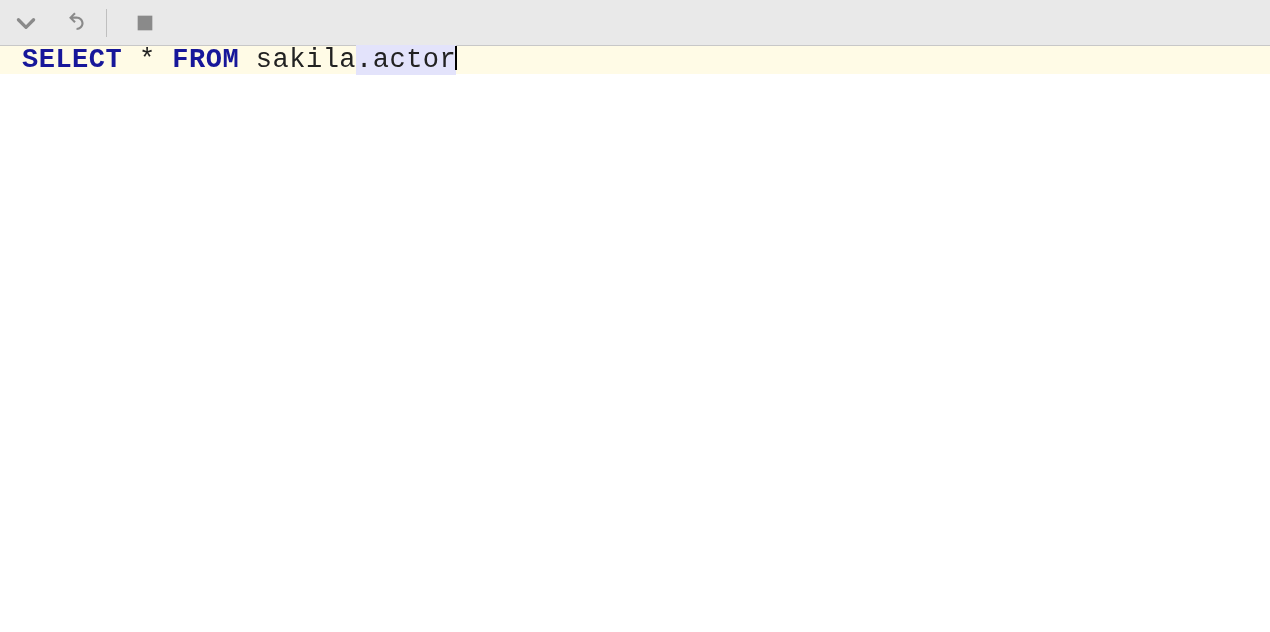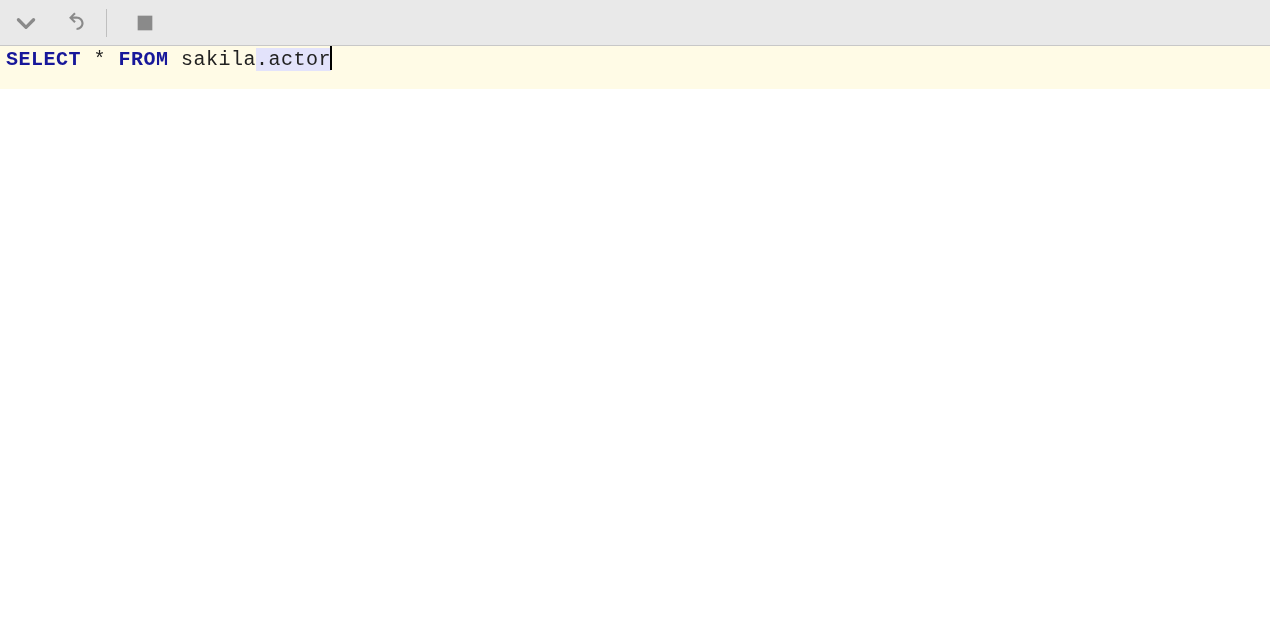--- a/index.html
+++ b/index.html
@@ -35,26 +35,26 @@
     margin: 0 4px 0 -4px;
   }
   .editor {
     position: relative;
     width: 100%;
     height: calc(100% - 46px);
     background: #ffffff;
   }
   .line {
     position: relative;
-    height: 43px;
+    height: 28px;
     line-height: 28px;
     background: #fffbe6;
-    font-size: 20px;
+    font-size: 27px;
     letter-spacing: 0.5px;
-    padding-left: 6px;
+    padding-left: 22px;
     white-space: pre;
   }
   .kw { color: #17179a; font-weight: bold; }
   .plain { color: #222; }
   .hl { background: #e3e3fb; }
   .cursor {
     display: inline-block;
     width: 2px;
     height: 24px;
     background: #000000;

